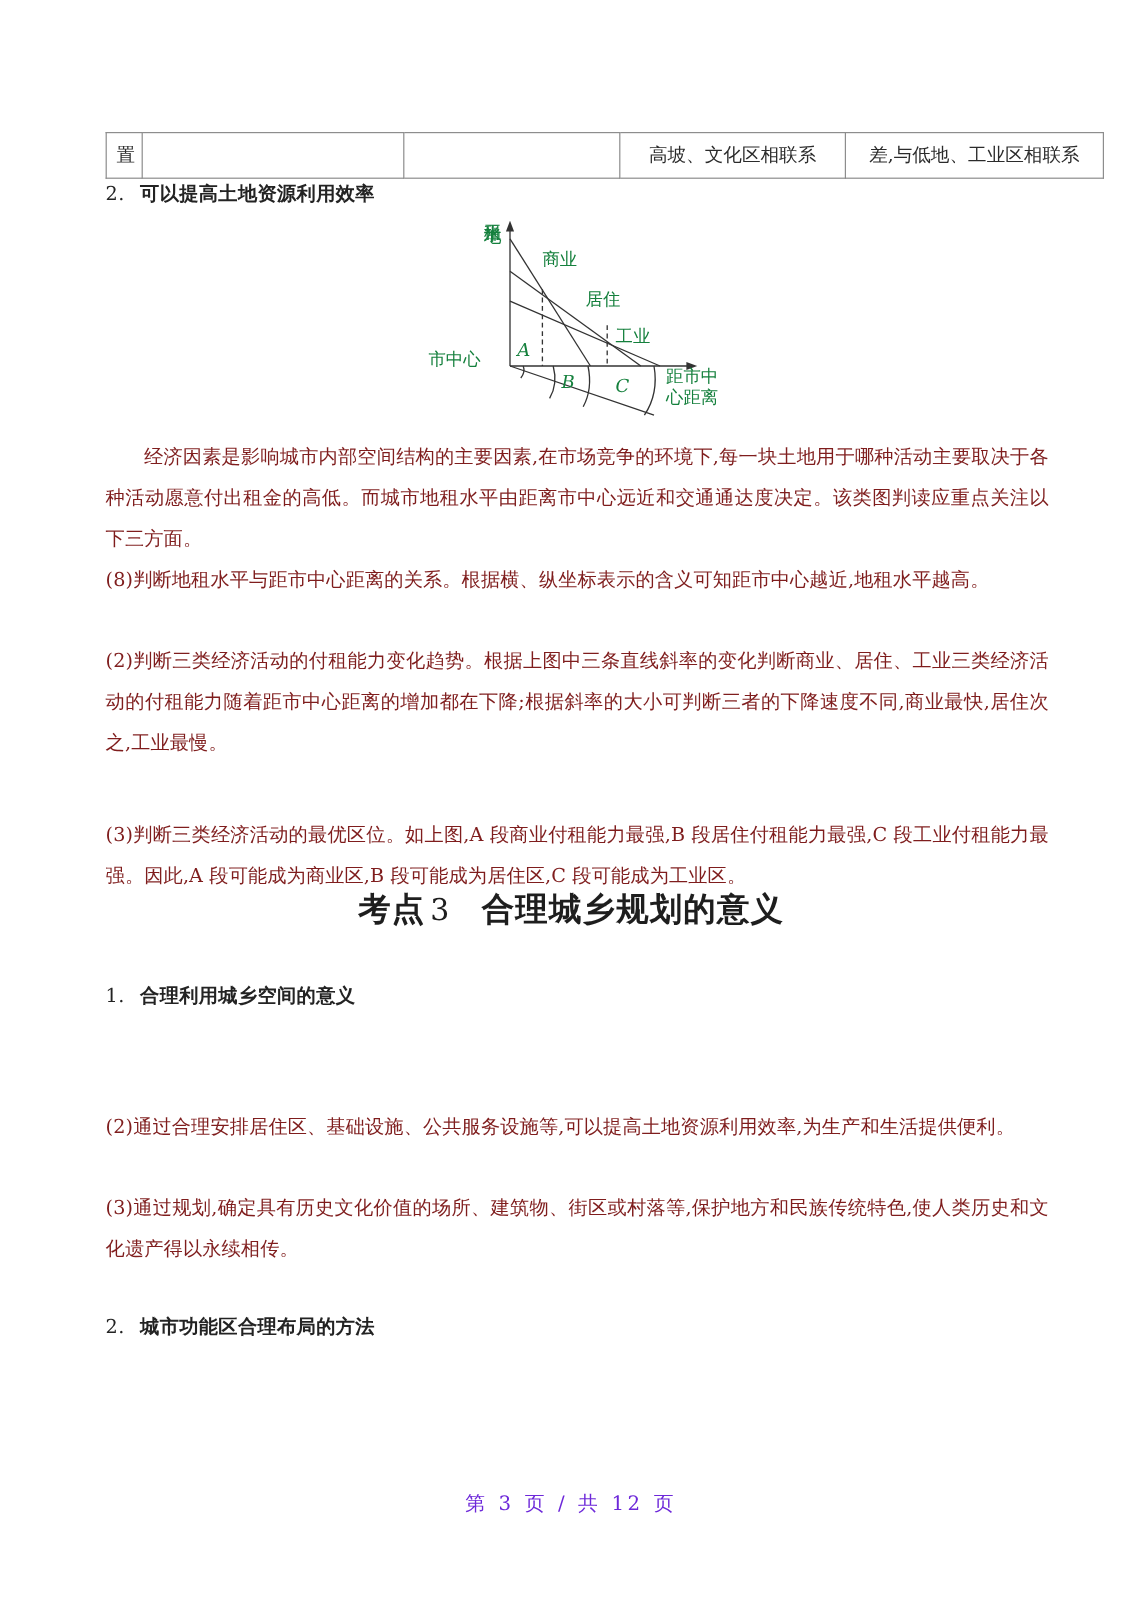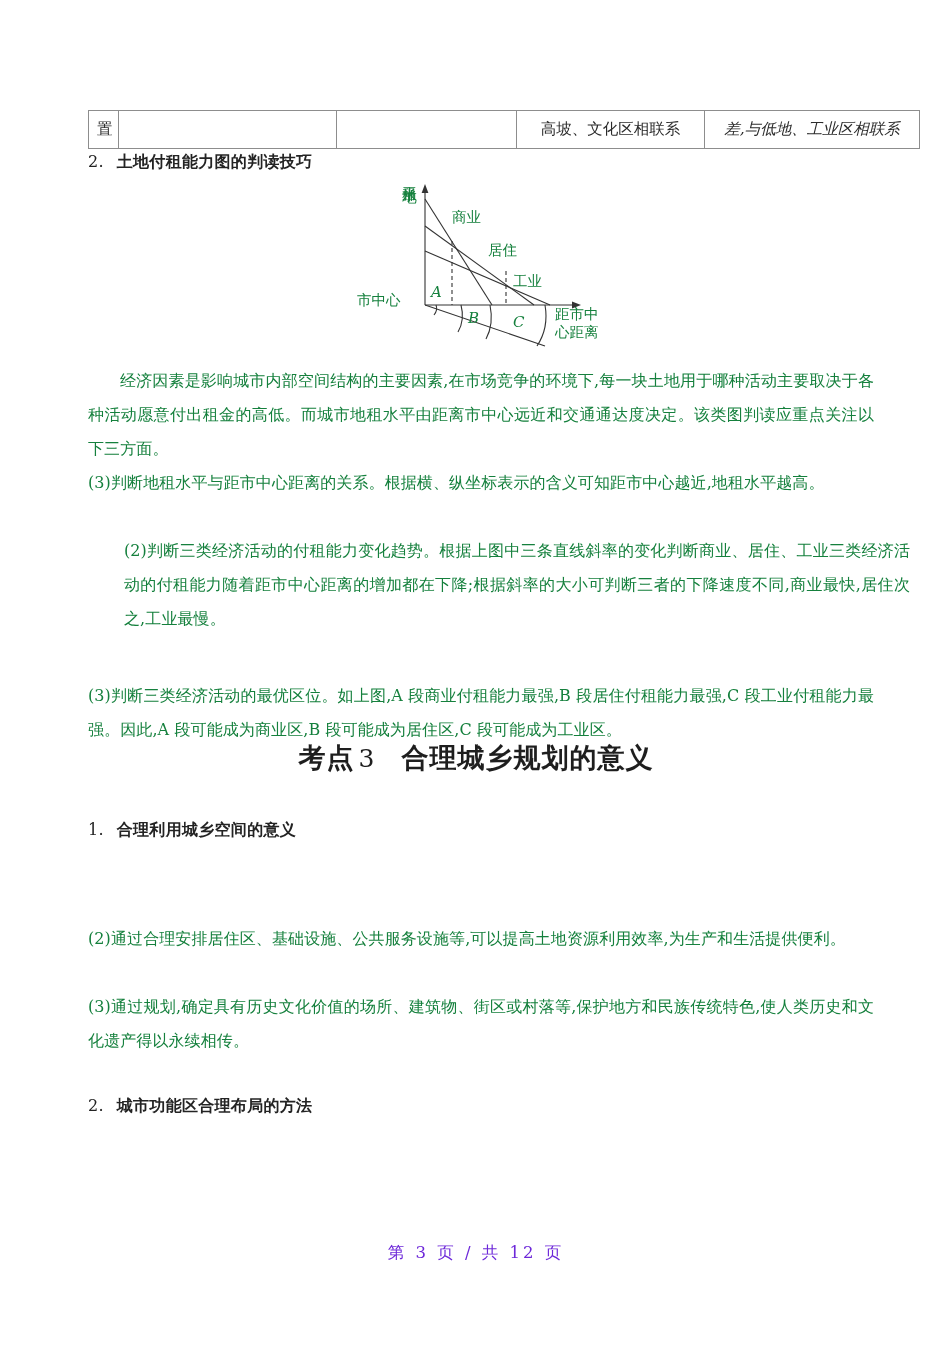--- a/index.html
+++ b/index.html
@@ -43,21 +43,21 @@
     font-size: 15.5px;
     line-height: 1.25;
     vertical-align: middle;
     color: #2b2b2b;
     font-family: "DejaVu Serif", "Liberation Serif", serif;
   }
   td.c0 { width: 30px;  text-align: center; padding: 0; }
   td.c1 { width: 218px; }
   td.c2 { width: 180px; }
   td.c3 { width: 188px; text-align: center; }
-  td.c4 { width: 215px; text-align: center; font-style: italic; }
+  td.c4 { width: 215px; text-align: center; }
 
   
   .num-head {
     position: absolute;
     font-family: "DejaVu Sans", "Liberation Sans", sans-serif;
     font-weight: bold;
     font-size: 16px;
     color: #232323;
     letter-spacing: 0.3px;
     white-space: nowrap;
@@ -95,21 +95,21 @@
     font-style: italic;
     font-size: 15px;
   }
 
   
   .para {
     position: absolute;
     font-family: "DejaVu Serif", "Liberation Serif", serif;
     font-size: 16px;
     line-height: 34px;
-    color: #15803d;
+    color: #7f1d1d;
     text-align: justify;
     text-justify: inter-ideograph;
     letter-spacing: 0.1px;
   }
   .para.indent { text-indent: 2em; }
 
   
   .sec-head {
     position: absolute;
     left: 0;
@@ -156,21 +156,21 @@
         <td class="c2"></td>
         <td class="c3">高坡、文化区相联系</td>
         <td class="c4">差,与低地、工业区相联系</td>
       </tr>
     </tbody>
       </table>
   </div>
 
   <div class="num-head" style="left:88px; top:152px;">
     <span class="idx">2.</span>
-    <span style="display:inline-block;width:7px;"></span><span>土地付租能力图的判读技巧</span>
+    <span style="display:inline-block;width:7px;"></span><span>可以提高土地资源利用效率</span>
   </div>
 
   <div class="figure">
     <svg width="330" height="182" viewBox="0 0 330 182">
       <g stroke="#333" fill="none" stroke-width="1.1">
 
         <line x1="95" y1="137" x2="95" y2="22"></line>
         <polygon points="95,16 91.6,25 98.4,25" fill="#333" stroke="none"></polygon>
 
         <line x1="95" y1="137" x2="245" y2="137"></line>
@@ -205,23 +205,23 @@
     <div class="fig-label" style="left:225px; top:139px;">距市中</div>
     <div class="fig-label" style="left:225px; top:157px;font-family:Liberation Serif, serif;">心距离</div>
 
     <div class="fig-label ital" style="left:101px; top:117px;">A</div>
     <div class="fig-label ital" style="left:138px; top:143px;">B</div>
     <div class="fig-label ital" style="left:183px; top:147px;">C</div>
   </div>
 
   <div class="para indent" style="left:88px; top:364px; width:786px;">经济因素是影响城市内部空间结构的主要因素,在市场竞争的环境下,每一块土地用于哪种活动主要取决于各种活动愿意付出租金的高低。而城市地租水平由距离市中心远近和交通通达度决定。该类图判读应重点关注以下三方面。</div>
 
-  <div class="para" style="left:88px; top:466px; width:786px;">(3)判断地租水平与距市中心距离的关系。根据横、纵坐标表示的含义可知距市中心越近,地租水平越高。</div>
-
-  <div class="para" style="left:88px; top:534px; width:786px;margin-left:36px;">(2)判断三类经济活动的付租能力变化趋势。根据上图中三条直线斜率的变化判断商业、居住、工业三类经济活动的付租能力随着距市中心距离的增加都在下降;根据斜率的大小可判断三者的下降速度不同,商业最快,居住次之,工业最慢。</div>
+  <div class="para" style="left:88px; top:466px; width:786px;">(8)判断地租水平与距市中心距离的关系。根据横、纵坐标表示的含义可知距市中心越近,地租水平越高。</div>
+
+  <div class="para" style="left:88px; top:534px; width:786px;">(2)判断三类经济活动的付租能力变化趋势。根据上图中三条直线斜率的变化判断商业、居住、工业三类经济活动的付租能力随着距市中心距离的增加都在下降;根据斜率的大小可判断三者的下降速度不同,商业最快,居住次之,工业最慢。</div>
 
   <div class="para" style="left:88px; top:636px; width:786px;margin-top:43px;">(3)判断三类经济活动的最优区位。如上图,A 段商业付租能力最强,B 段居住付租能力最强,C 段工业付租能力最强。因此,A 段可能成为商业区,B 段可能成为居住区,C 段可能成为工业区。</div>
 
   <div class="sec-head" style="top:740px;">
     <span>考点</span><span class="kp-num">3</span><span class="gap"></span><span>合理城乡规划的意义</span>
   </div>
 
   <div class="num-head" style="left:88px; top:820px;">
     <span class="idx">1.</span>
     <span style="display:inline-block;width:7px;"></span><span>合理利用城乡空间的意义</span>

